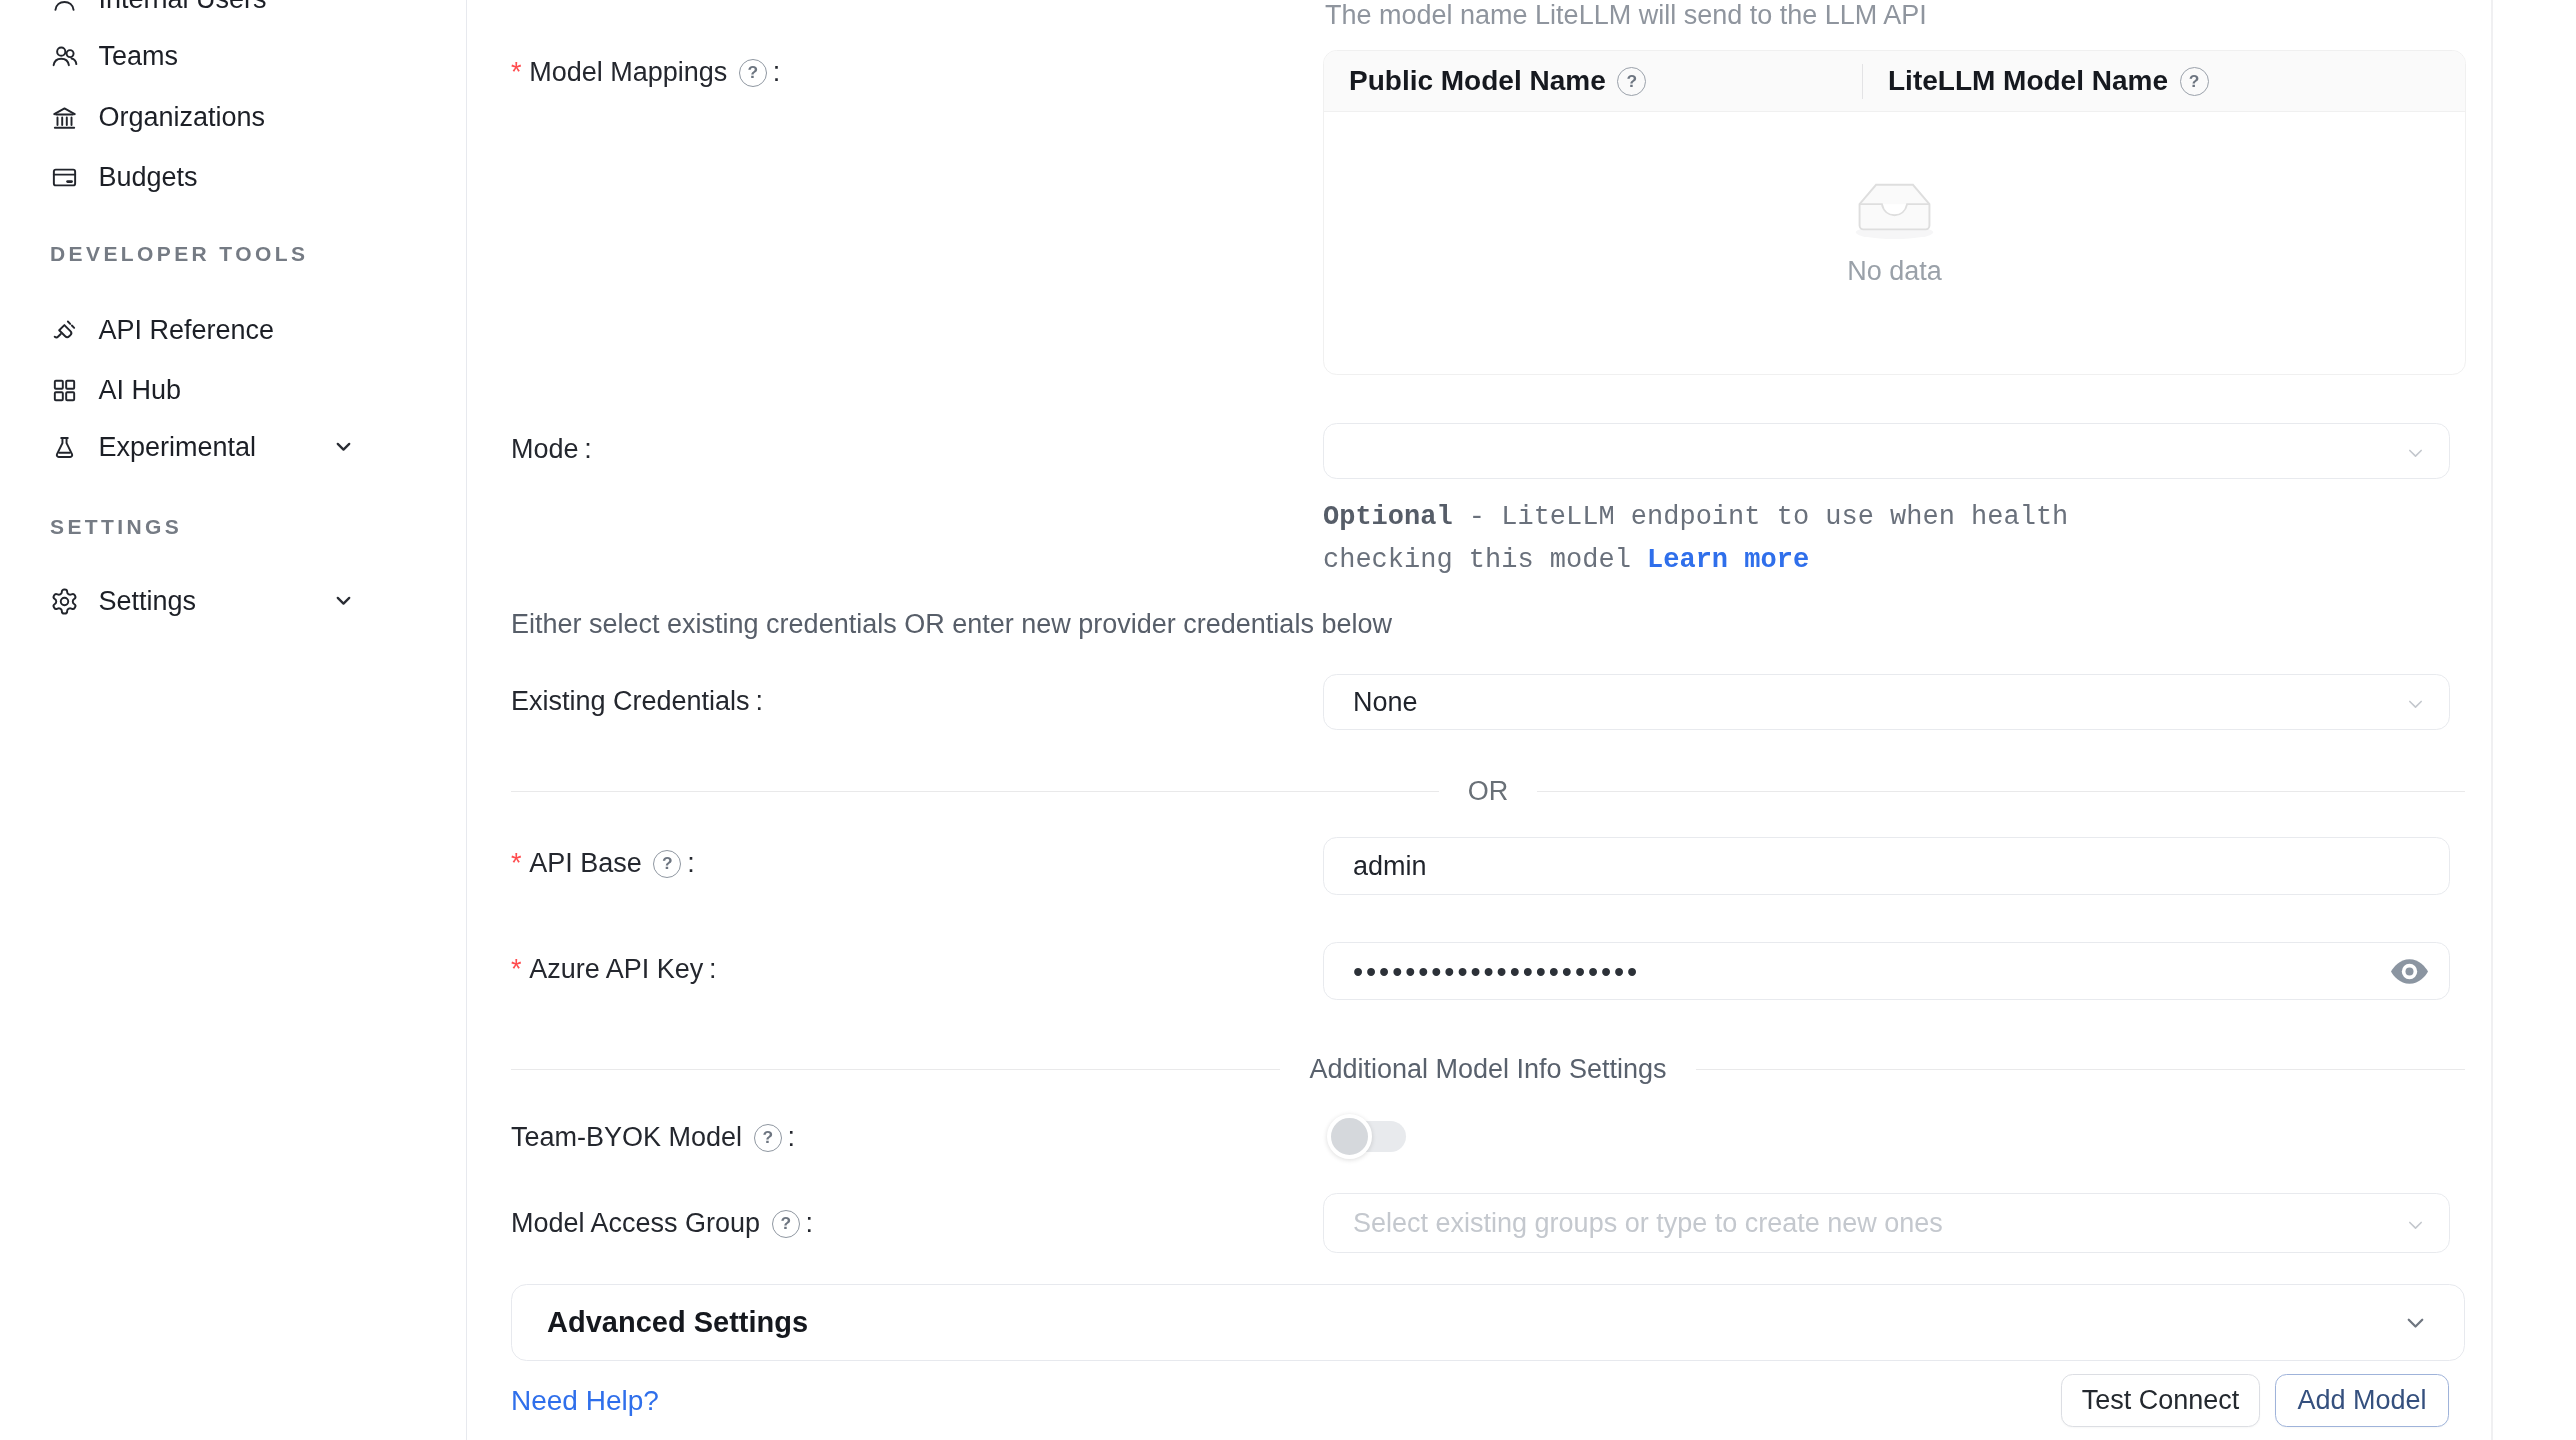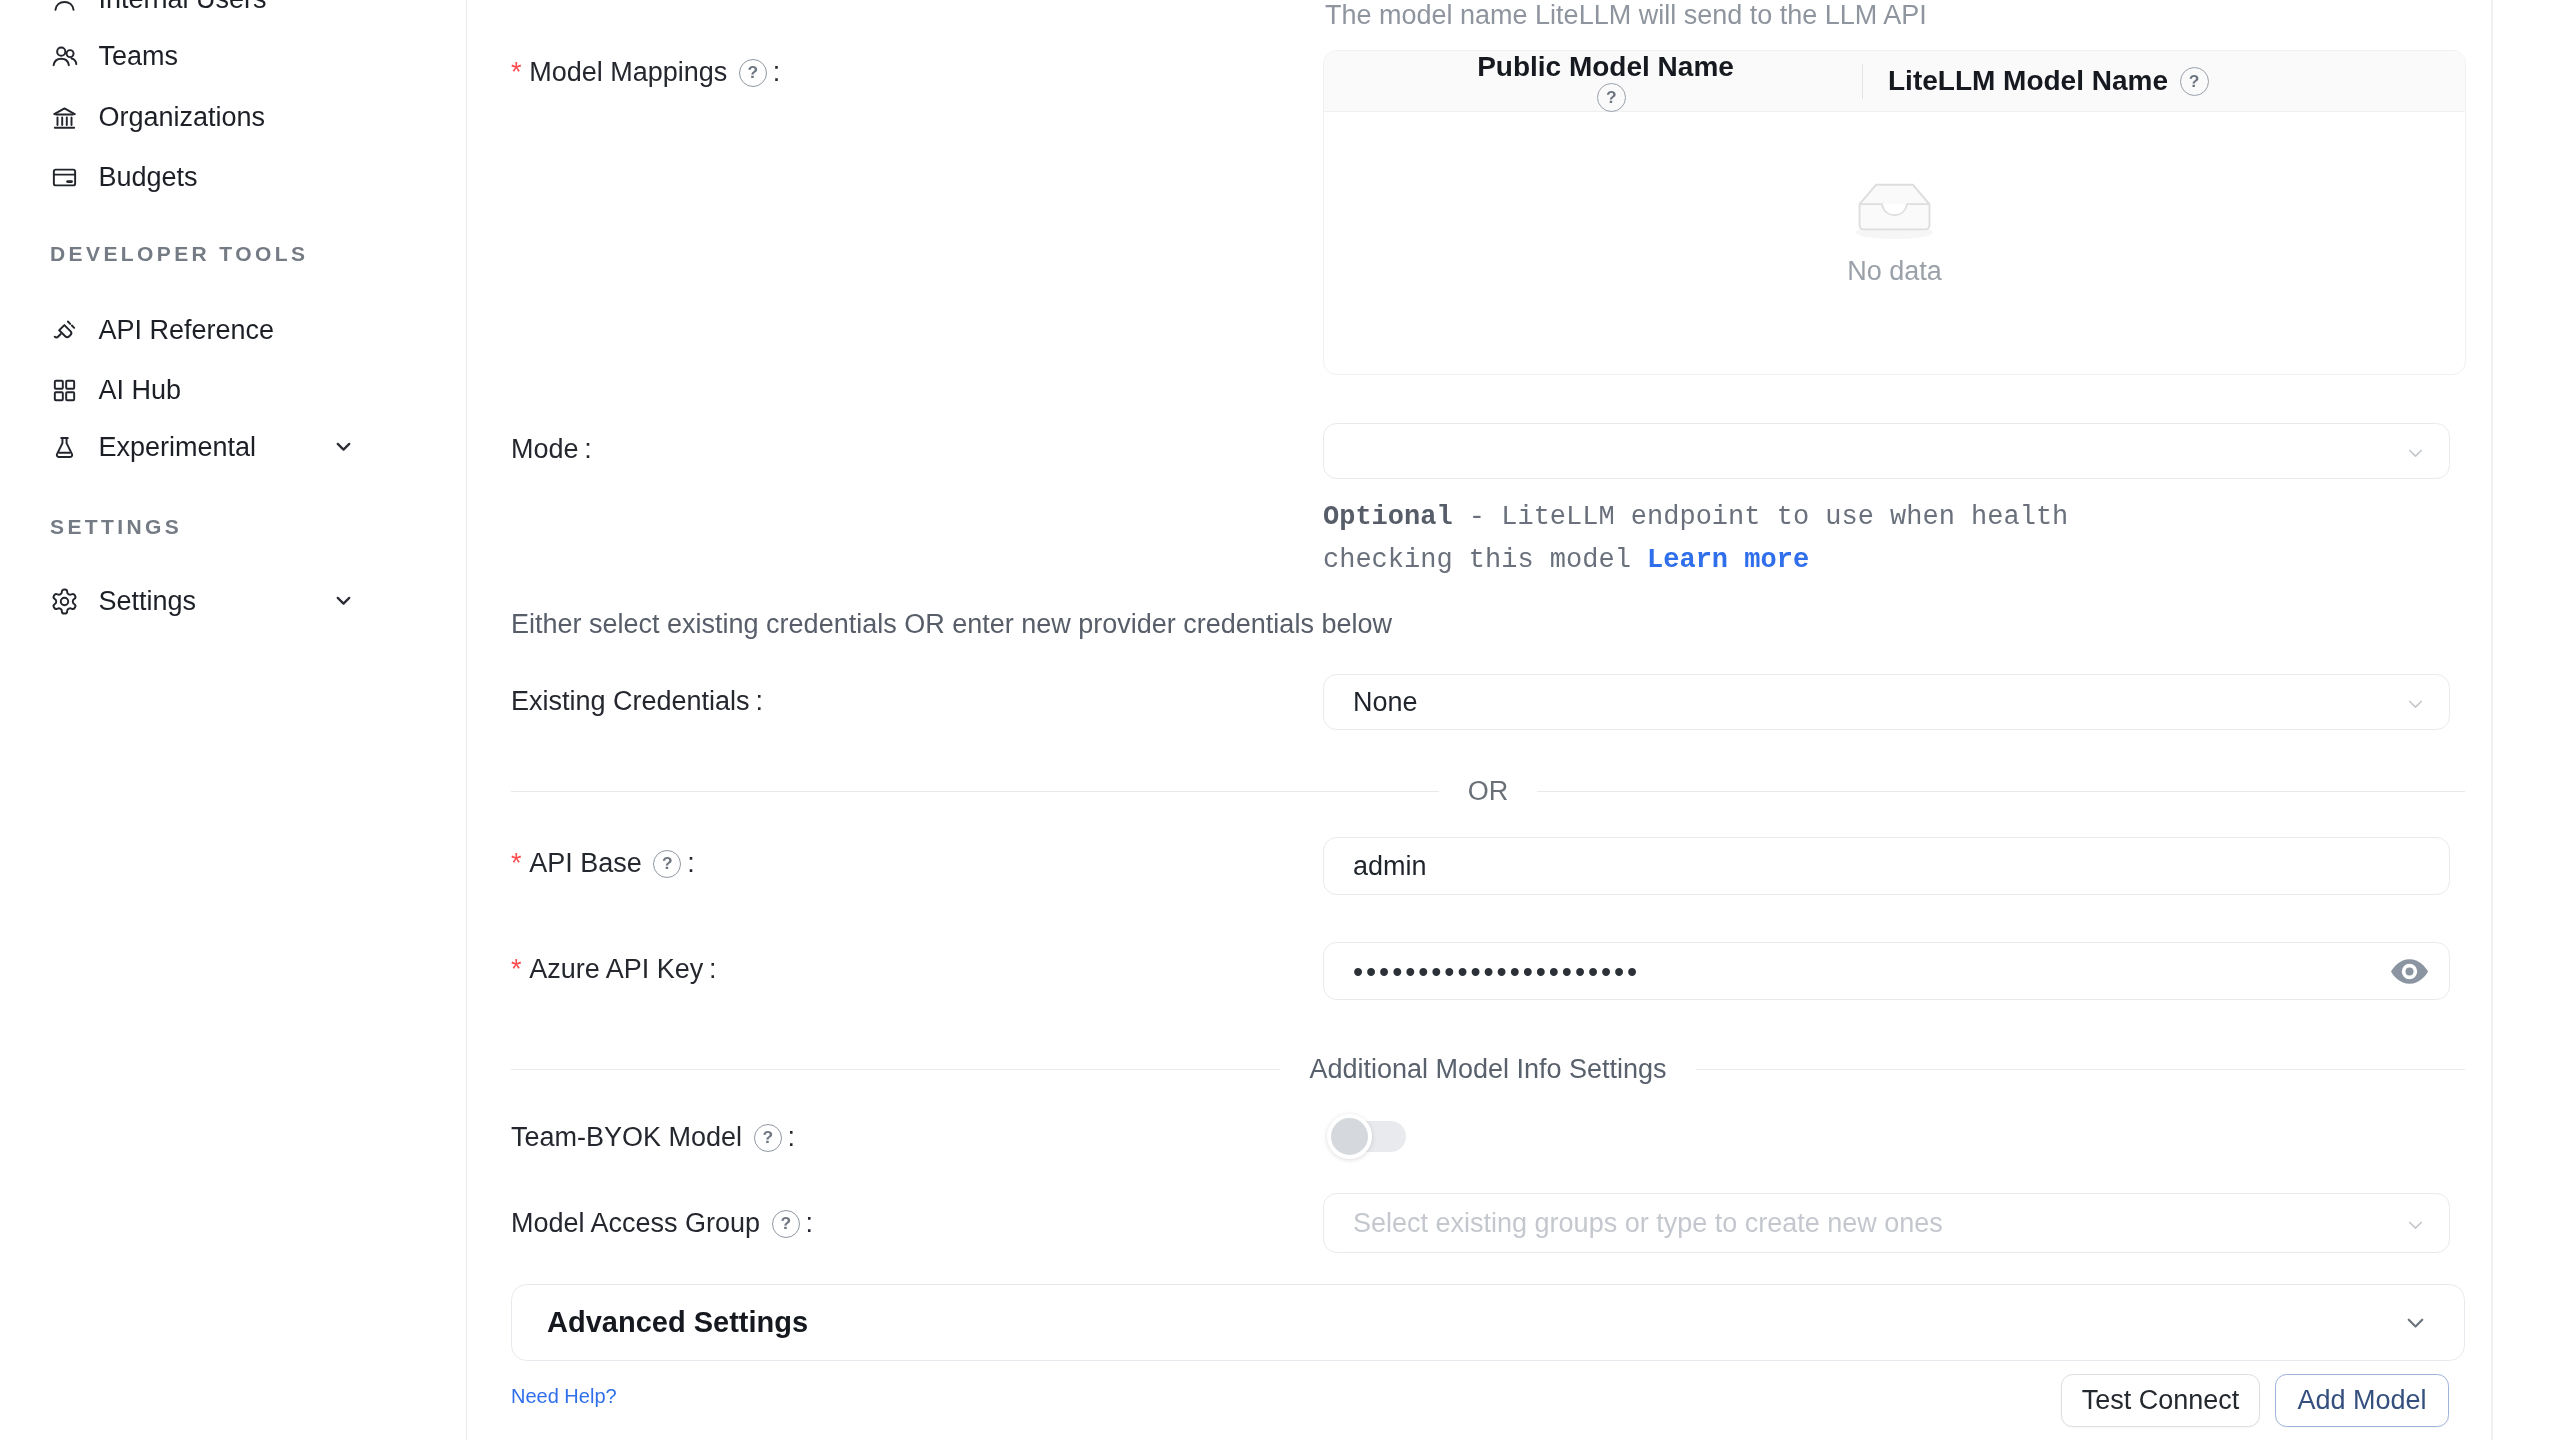--- a/index.html
+++ b/index.html
@@ -33,21 +33,21 @@
            border:1.9px solid #8f97a1; border-radius:50%; color:#6d7580; font-size:17.4px; font-weight:700;
            margin-left:11.6px; flex:none; cursor:pointer; }
 
   
   .table-card { position:absolute; left:1323px; top:50px; width:1143px; height:325px;
                 border:1px solid #f0f0f0; border-radius:13.6px; background:#fff; overflow:hidden; }
   .table-head { height:61px; background:#fafafa; border-bottom:1px solid #f0f0f0;
                 display:flex; align-items:center; }
   .th { display:flex; align-items:center; font-size:28px; font-weight:700; color:#16191f; padding-left:25px; }
   .th .qicon { width:29px; height:29px; border-color:#9aa1aa; }
-  .th1 { width:538px;flex-direction:column; }
+  .th1 { width:538px; }
   .col-div { width:1px; height:35px; background:#e3e3e5; }
   .th2 { flex:1; }
   .empty-wrap { position:absolute; left:0; top:61px; right:0; bottom:0; display:flex;
                 flex-direction:column; align-items:center; justify-content:flex-start; }
   .empty-icon { margin-top:64px; }
   .empty-text { margin-top:13.6px; font-size:27px; color:#9aa1a9; }
 
   
   .ctl { position:absolute; left:1323px; width:1127px; background:#fff; border:1.9px solid #e8eaee;
          border-radius:13.6px; display:flex; align-items:center; padding:0 29px; font-size:27px;
@@ -80,21 +80,21 @@
   
   .adv { position:absolute; left:511px; top:1284px; width:1954px; height:77px; background:#fff;
          border:1.9px solid #e7e9ee; border-radius:15.5px; display:flex; align-items:center;
          padding:8px 35px; cursor:pointer; }
   .adv-title { font-size:29px; font-weight:700; color:#15181e; }
   .adv .chev { margin-left:auto; width:27px; height:27px; }
   .adv .chev svg { width:27px; height:27px; stroke:#6f7680; fill:none; stroke-width:2;
                    stroke-linecap:round; stroke-linejoin:round; }
 
   
-  .help-link { position:absolute; left:511px; top:1385px; font-size:20px; color:#2f6feb; cursor:pointer; }
+  .help-link { position:absolute; left:511px; top:1385px; font-size:28px; color:#2f6feb; cursor:pointer; }
   .btn { position:absolute; top:1374px; height:53px; background:#fff; border-radius:11.6px;
          display:flex; align-items:center; justify-content:center; font-size:27px; cursor:pointer;
          box-shadow:0 1px 1.9px rgba(0,0,0,.03); }
   .btn-test { left:2061px; width:199px; border:1.9px solid #dcdee3; color:#24292f; }
   .btn-add  { left:2275px; width:174px; border:1.9px solid #9fb3da; color:#35507e; }
 </style>
 </head>
 <body>
 
 <div class="page">

